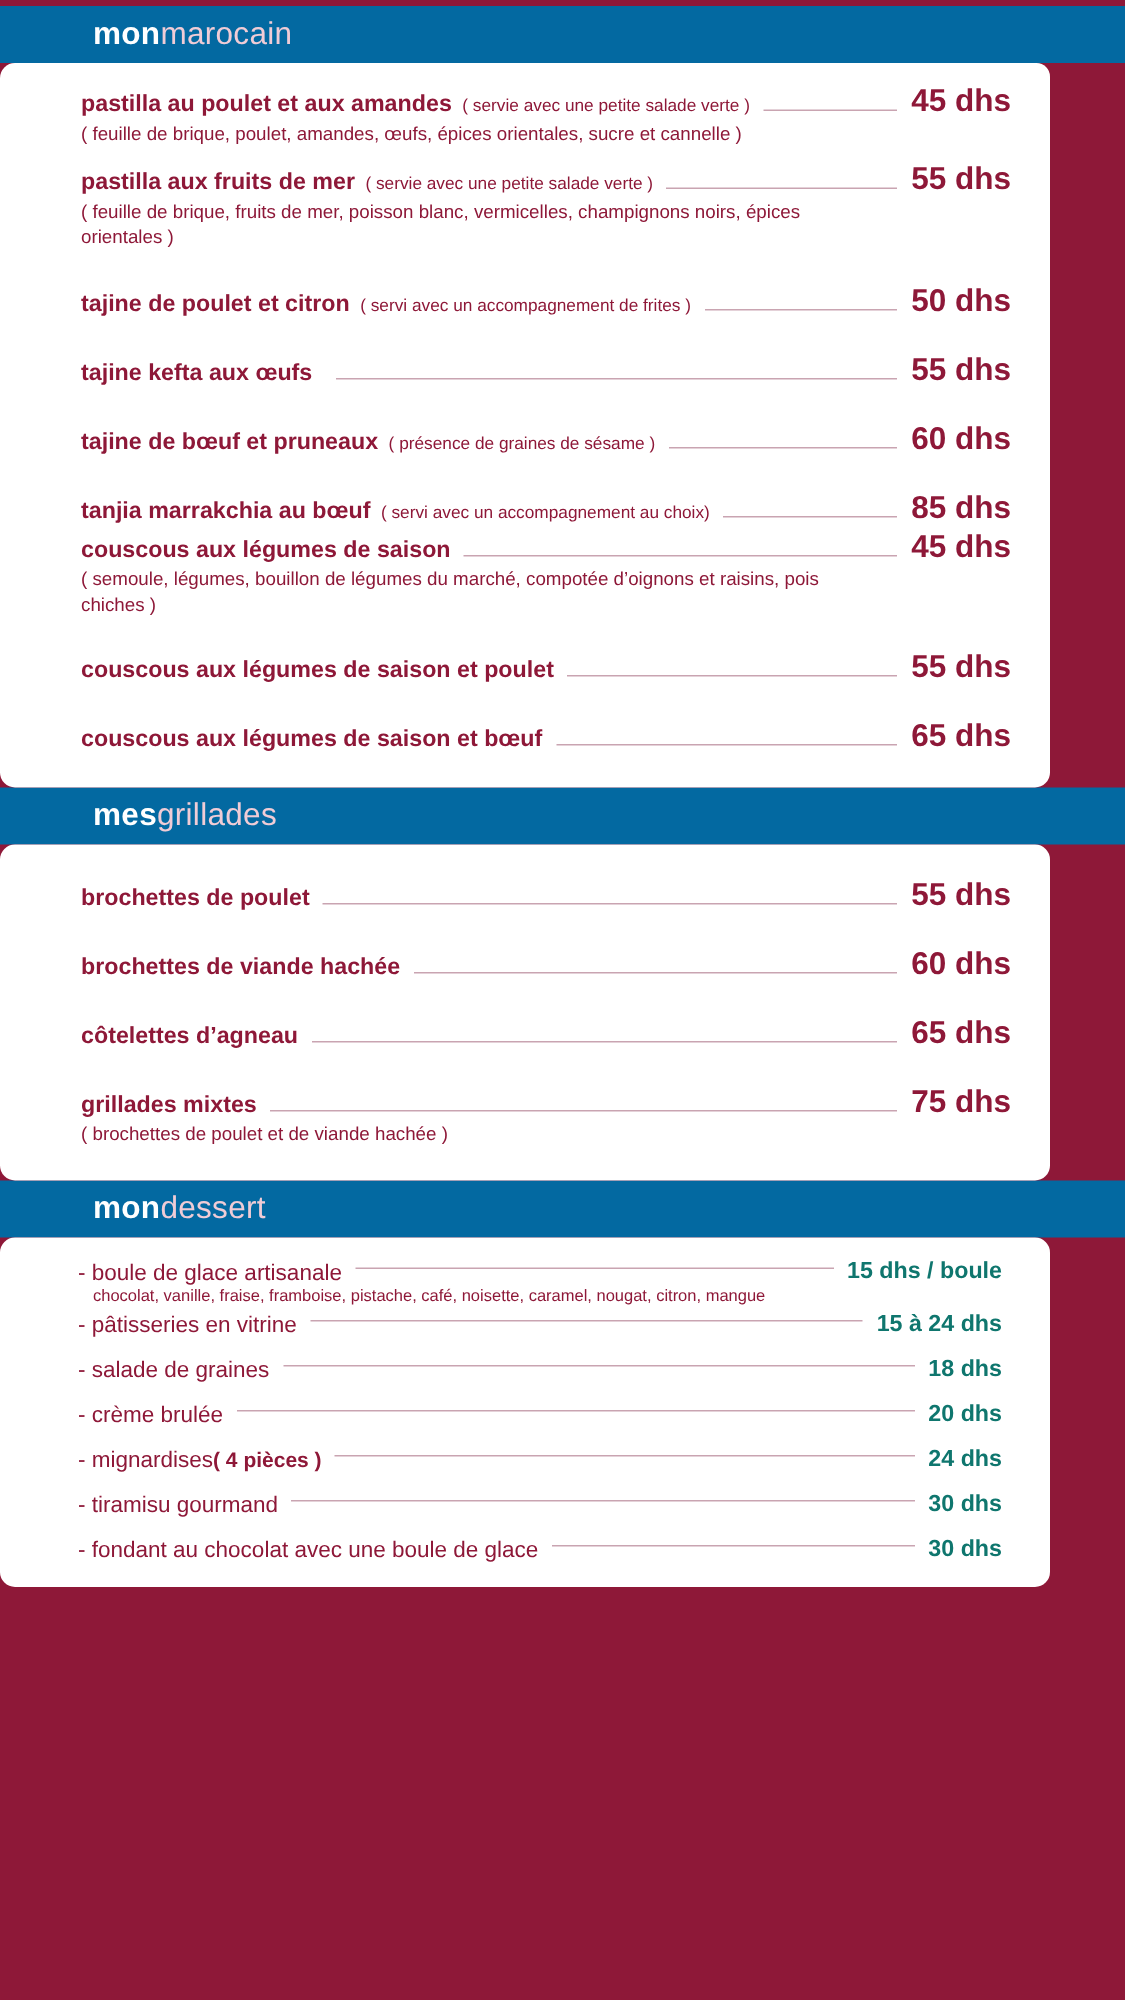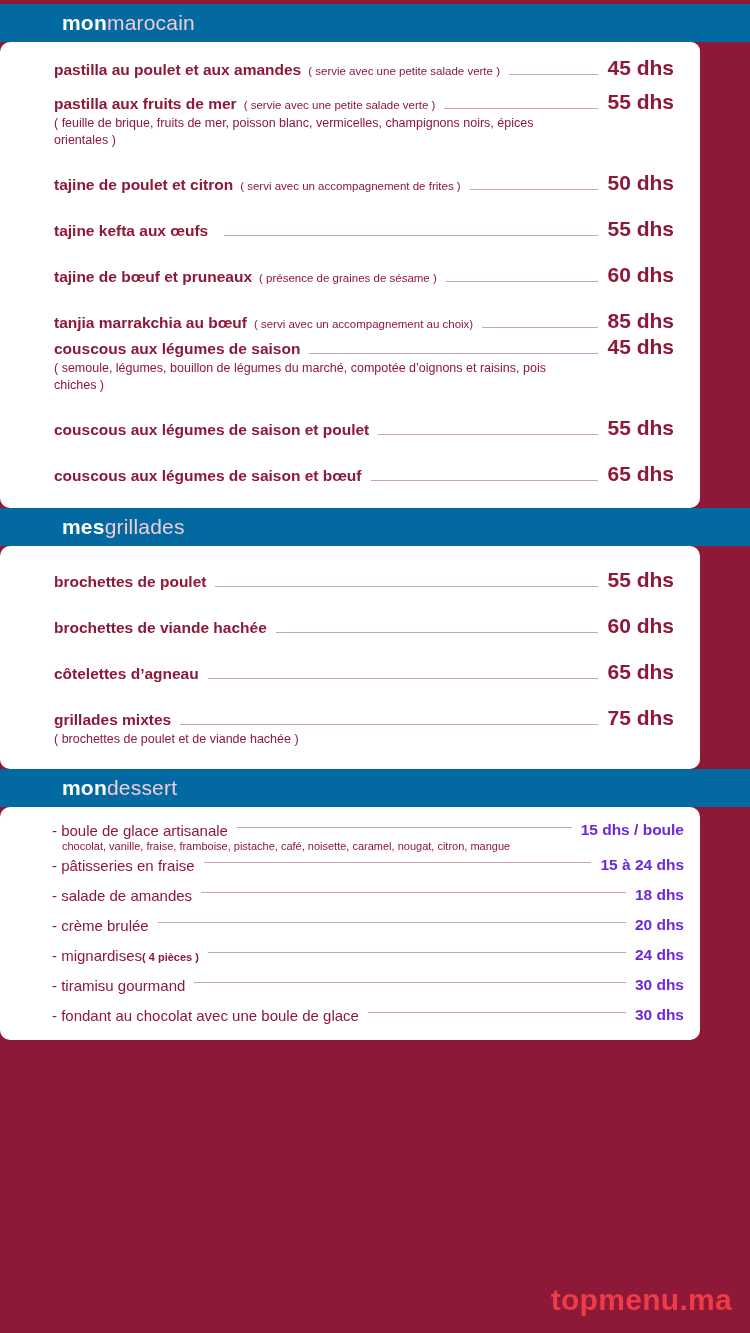--- a/index.html
+++ b/index.html
@@ -134,29 +134,29 @@
     display: flex;
     align-items: center;
   }
   .dessert-name {
     font-size: 15px;
     color: #8e1838;
     white-space: nowrap;
     font-weight: normal;
   }
   .dessert-name .bold-note {
-    font-size: 11px;
+    font-size: 14px;
     font-weight: bold;
   }
   .dessert-price {
     font-size: 15.5px;
     font-weight: bold;
-    color: #6d28d9;
+    color: #0f766e;
     white-space: nowrap;
-    padding-right: 16px;
+    padding-right: 32px;
     text-align: right;
   }
   .dessert-desc {
     font-size: 11px;
     color: #8e1838;
     margin-left: 10px;
     margin-top: 1px;
   }
 
   
@@ -185,20 +185,21 @@
 
   <div class="card first">
 
     <div class="item">
       <div class="item-line">
         <span class="item-name">pastilla au poulet et aux amandes</span>
         <span class="item-note">( servie avec une petite salade verte )</span>
         <span class="dots"></span>
         <span class="price">45 dhs</span>
       </div>
+      <div class="desc">( feuille de brique, poulet, amandes, œufs, épices orientales, sucre et cannelle )</div>
     </div>
 
     <div class="spacer-8"></div>
 
     <div class="item">
       <div class="item-line">
         <span class="item-name">pastilla aux fruits de mer</span>
         <span class="item-note">( servie avec une petite salade verte )</span>
         <span class="dots"></span>
         <span class="price">55 dhs</span>
@@ -342,31 +343,31 @@
       <div class="dessert-line">
         <span class="dessert-name">- boule de glace artisanale</span>
         <span class="dots"></span>
         <span class="dessert-price">15 dhs / boule</span>
       </div>
       <div class="dessert-desc">chocolat, vanille, fraise, framboise, pistache, café, noisette, caramel, nougat, citron, mangue</div>
     </div>
 
     <div class="dessert-item">
       <div class="dessert-line">
-        <span class="dessert-name">- pâtisseries en fraise</span>
+        <span class="dessert-name">- pâtisseries en vitrine</span>
         <span class="dots"></span>
         <span class="dessert-price">15 à 24 dhs</span>
       </div>
     </div>
 
     <div class="spacer-8"></div>
 
     <div class="dessert-item">
       <div class="dessert-line">
-        <span class="dessert-name">- salade de amandes</span>
+        <span class="dessert-name">- salade de graines</span>
         <span class="dots"></span>
         <span class="dessert-price">18 dhs</span>
       </div>
     </div>
 
     <div class="spacer-8"></div>
 
     <div class="dessert-item">
       <div class="dessert-line">
         <span class="dessert-name">- crème brulée</span>
@@ -400,15 +401,14 @@
     <div class="dessert-item">
       <div class="dessert-line">
         <span class="dessert-name">- fondant au chocolat avec une boule de glace</span>
         <span class="dots"></span>
         <span class="dessert-price">30 dhs</span>
       </div>
     </div>
 
   </div>
 
-  <div class="watermark">topmenu.ma</div>
 
 </div>
 
 </body></html>

